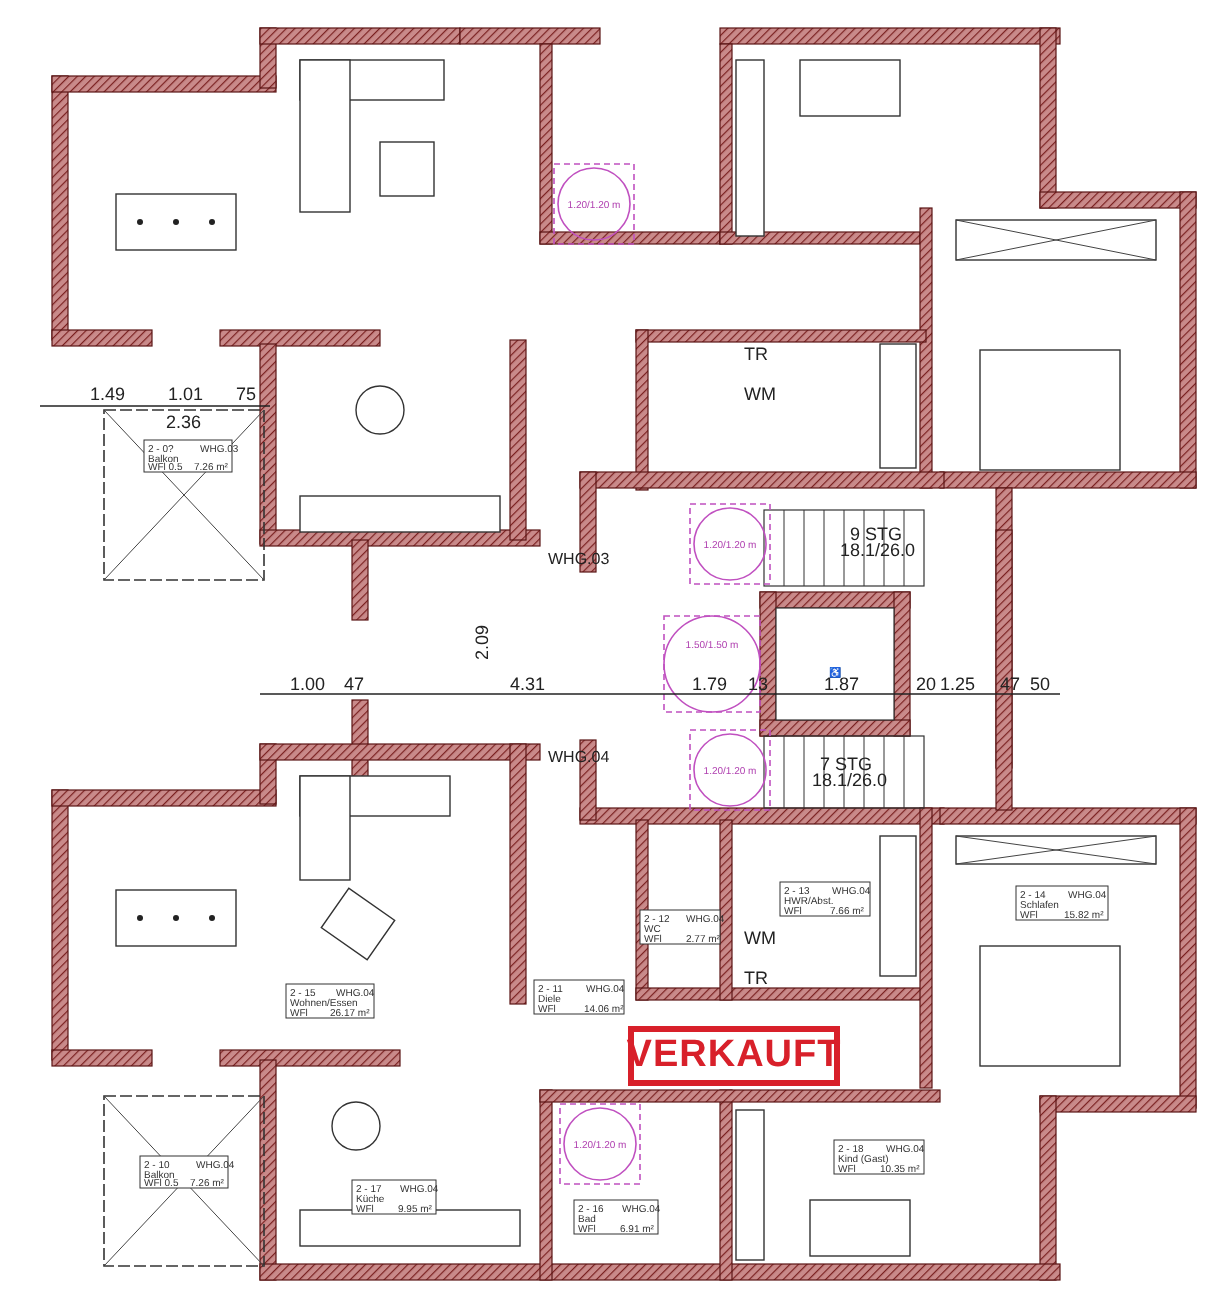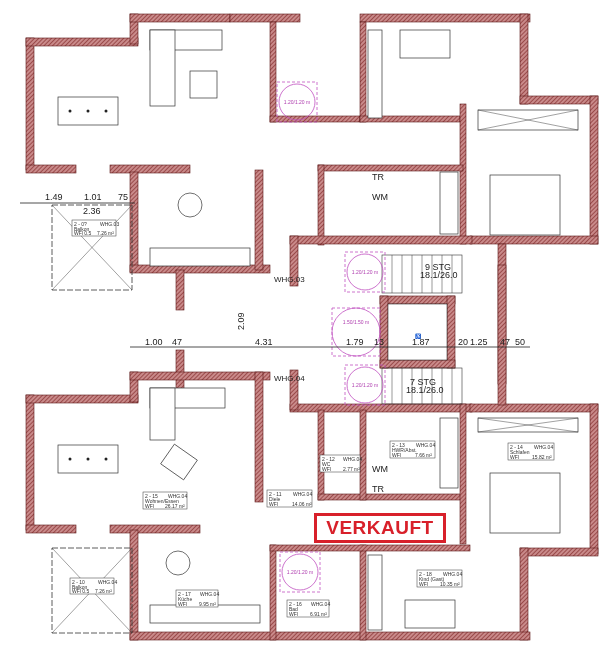--- a/index.html
+++ b/index.html
@@ -9,21 +9,21 @@
   .line{stroke:#222;stroke-width:0.8;fill:none;}
   .thin{stroke:#444;stroke-width:0.5;fill:none;}
   .pink{stroke:#c050c0;stroke-width:0.8;fill:none;stroke-dasharray:3 2;}
   .pinkc{stroke:#c050c0;stroke-width:0.8;fill:none;}
   .furn{fill:#fff;stroke:#333;stroke-width:0.7;}
   .dim{font-size:9px;fill:#222;}
   .lbl{font-size:5px;fill:#333;}
   .lblbox{fill:#fff;stroke:#333;stroke-width:0.5;}
   .pinktxt{font-size:5px;fill:#b040b0;}
   .whg{font-size:8px;fill:#222;}
-  .sold{position:absolute;left:314px;top:513px;width:132px;height:30px;border:3px solid #d8202a;box-sizing:border-box;background:#fff;color:#d8202a;font-weight:bold;font-size:19px;display:flex;align-items:center;justify-content:center;letter-spacing:0.5px;}
+  .sold{position:absolute;left:314px;top:513px;width:106px;height:30px;border:3px solid #d8202a;box-sizing:border-box;background:#fff;color:#d8202a;font-weight:bold;font-size:19px;display:flex;align-items:center;justify-content:center;letter-spacing:0.5px;}
 </style>
 </head>
 <body>
 
 <svg width="614" height="650" viewBox="0 0 614 650">
   <defs>
     <pattern id="hatch" width="3" height="3" patternUnits="userSpaceOnUse" patternTransform="rotate(45)">
       <rect width="3" height="3" fill="#c98a8a"></rect>
       <line x1="0" y1="0" x2="0" y2="3" stroke="#7a2020" stroke-width="1.2"></line>
     </pattern>

